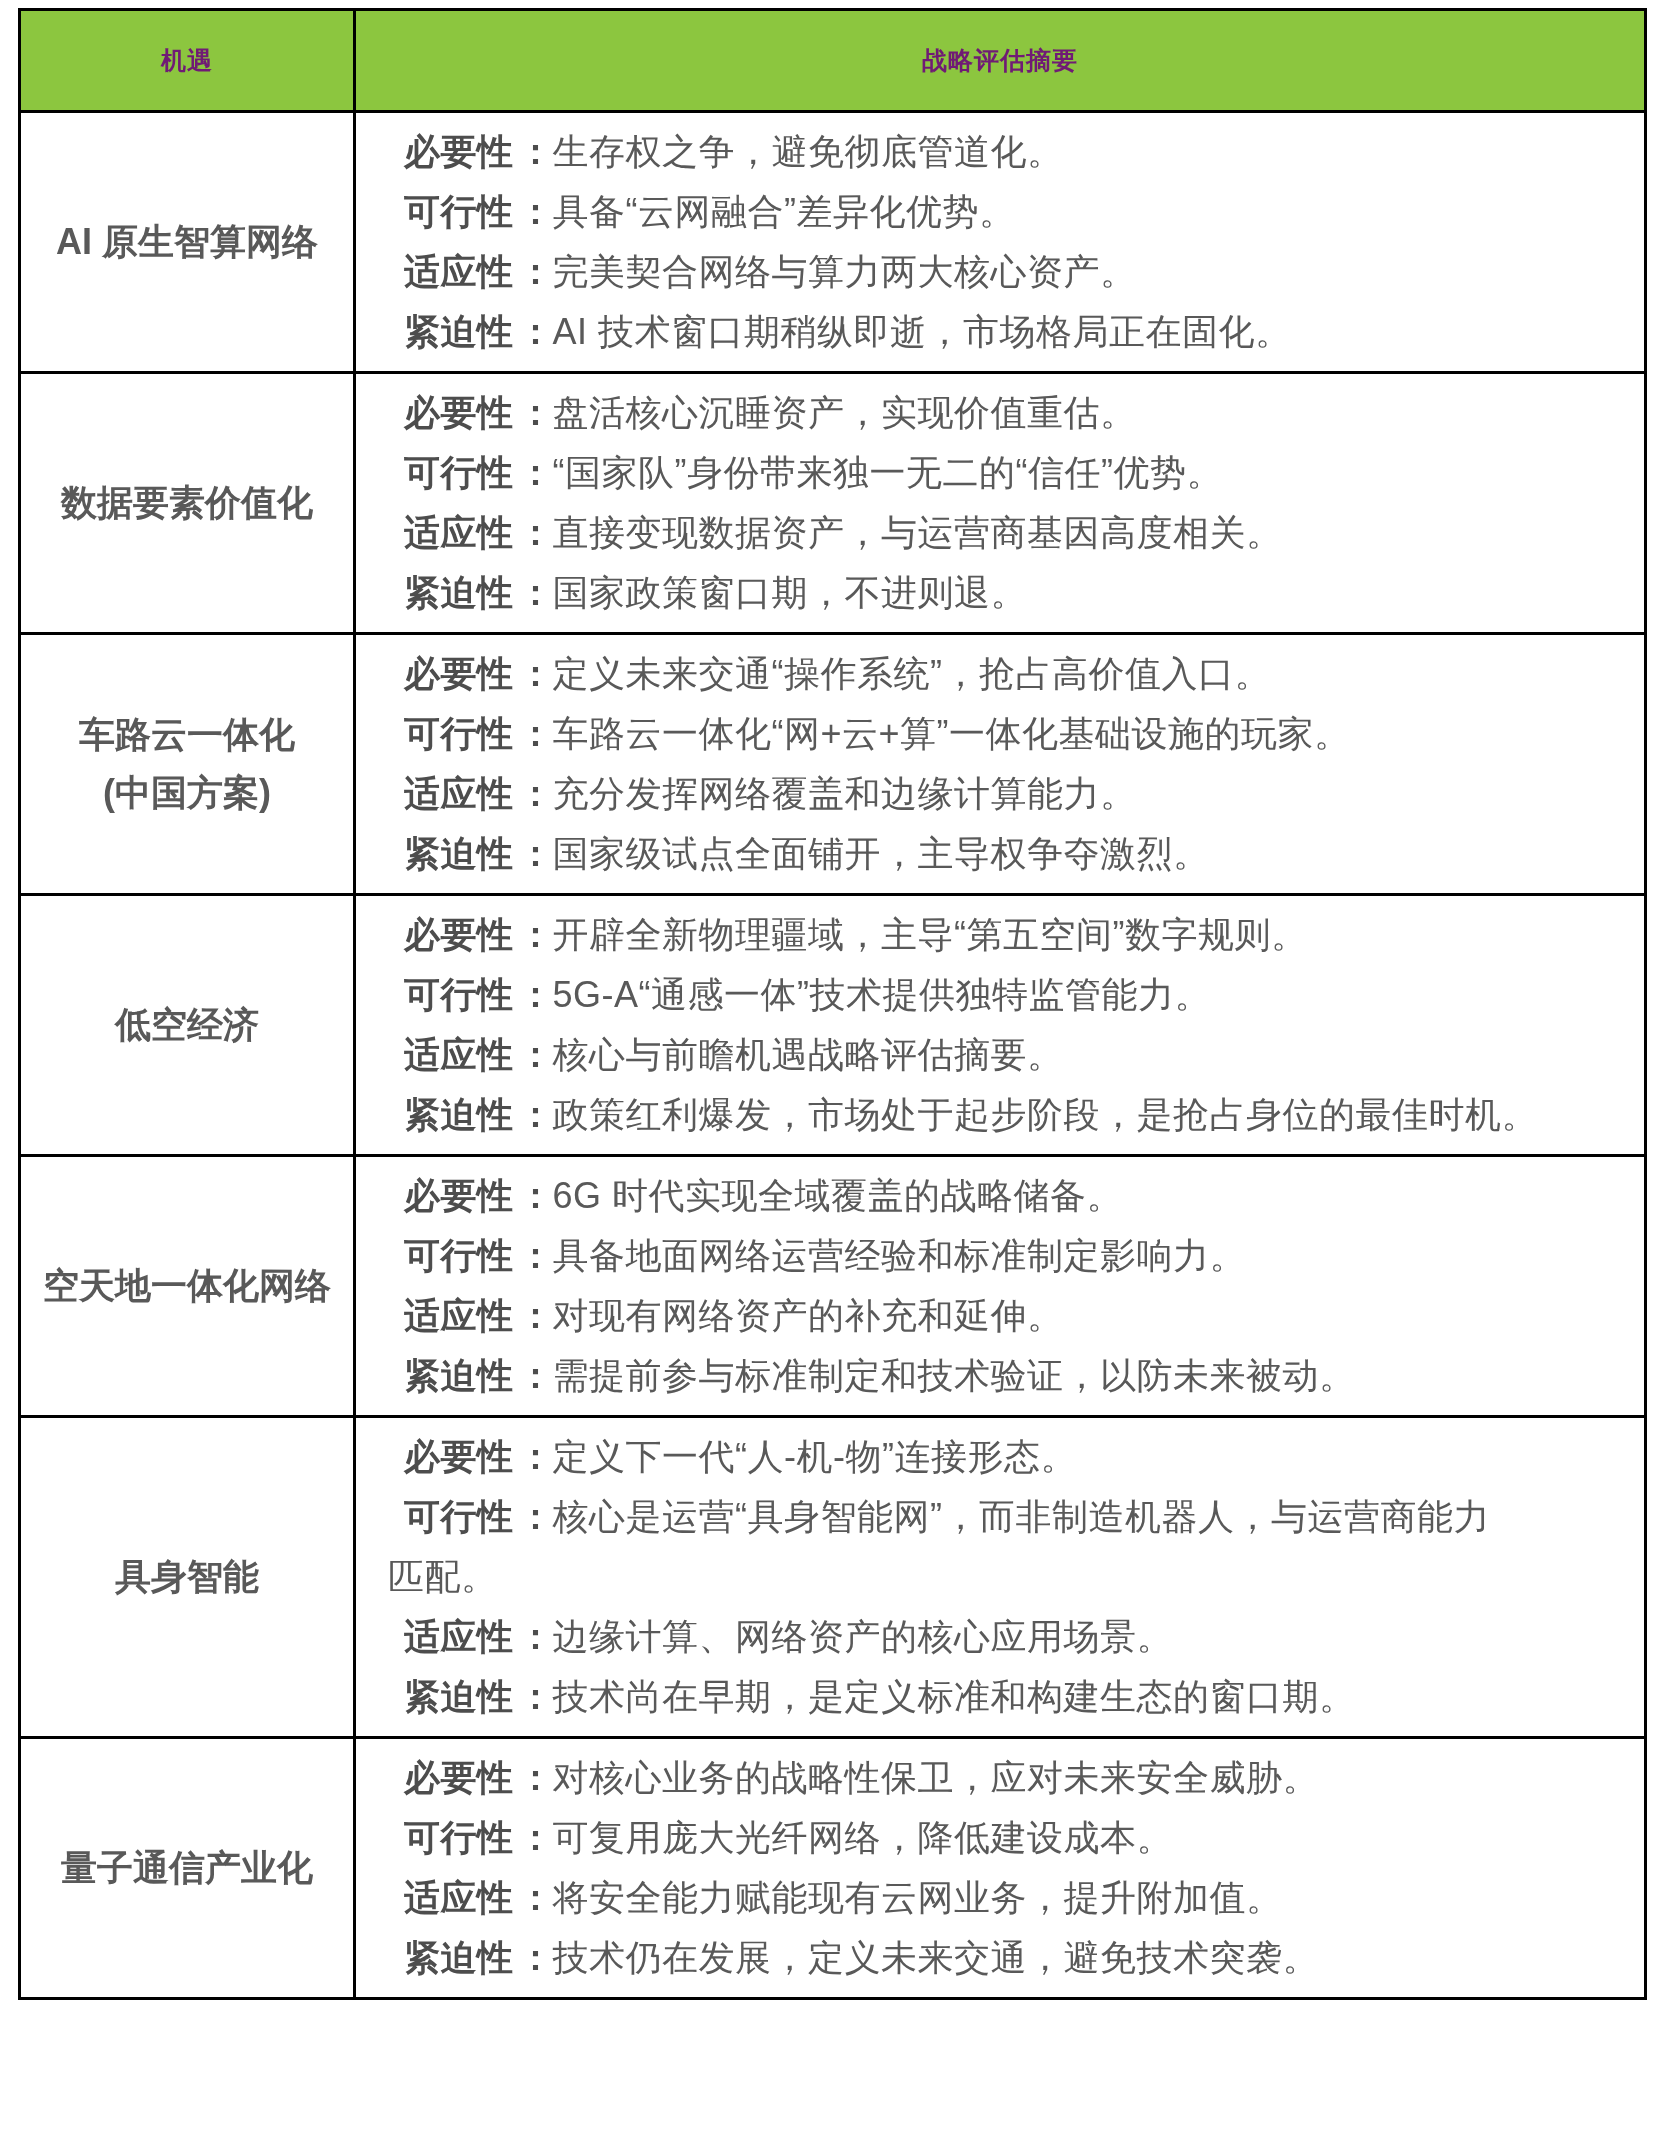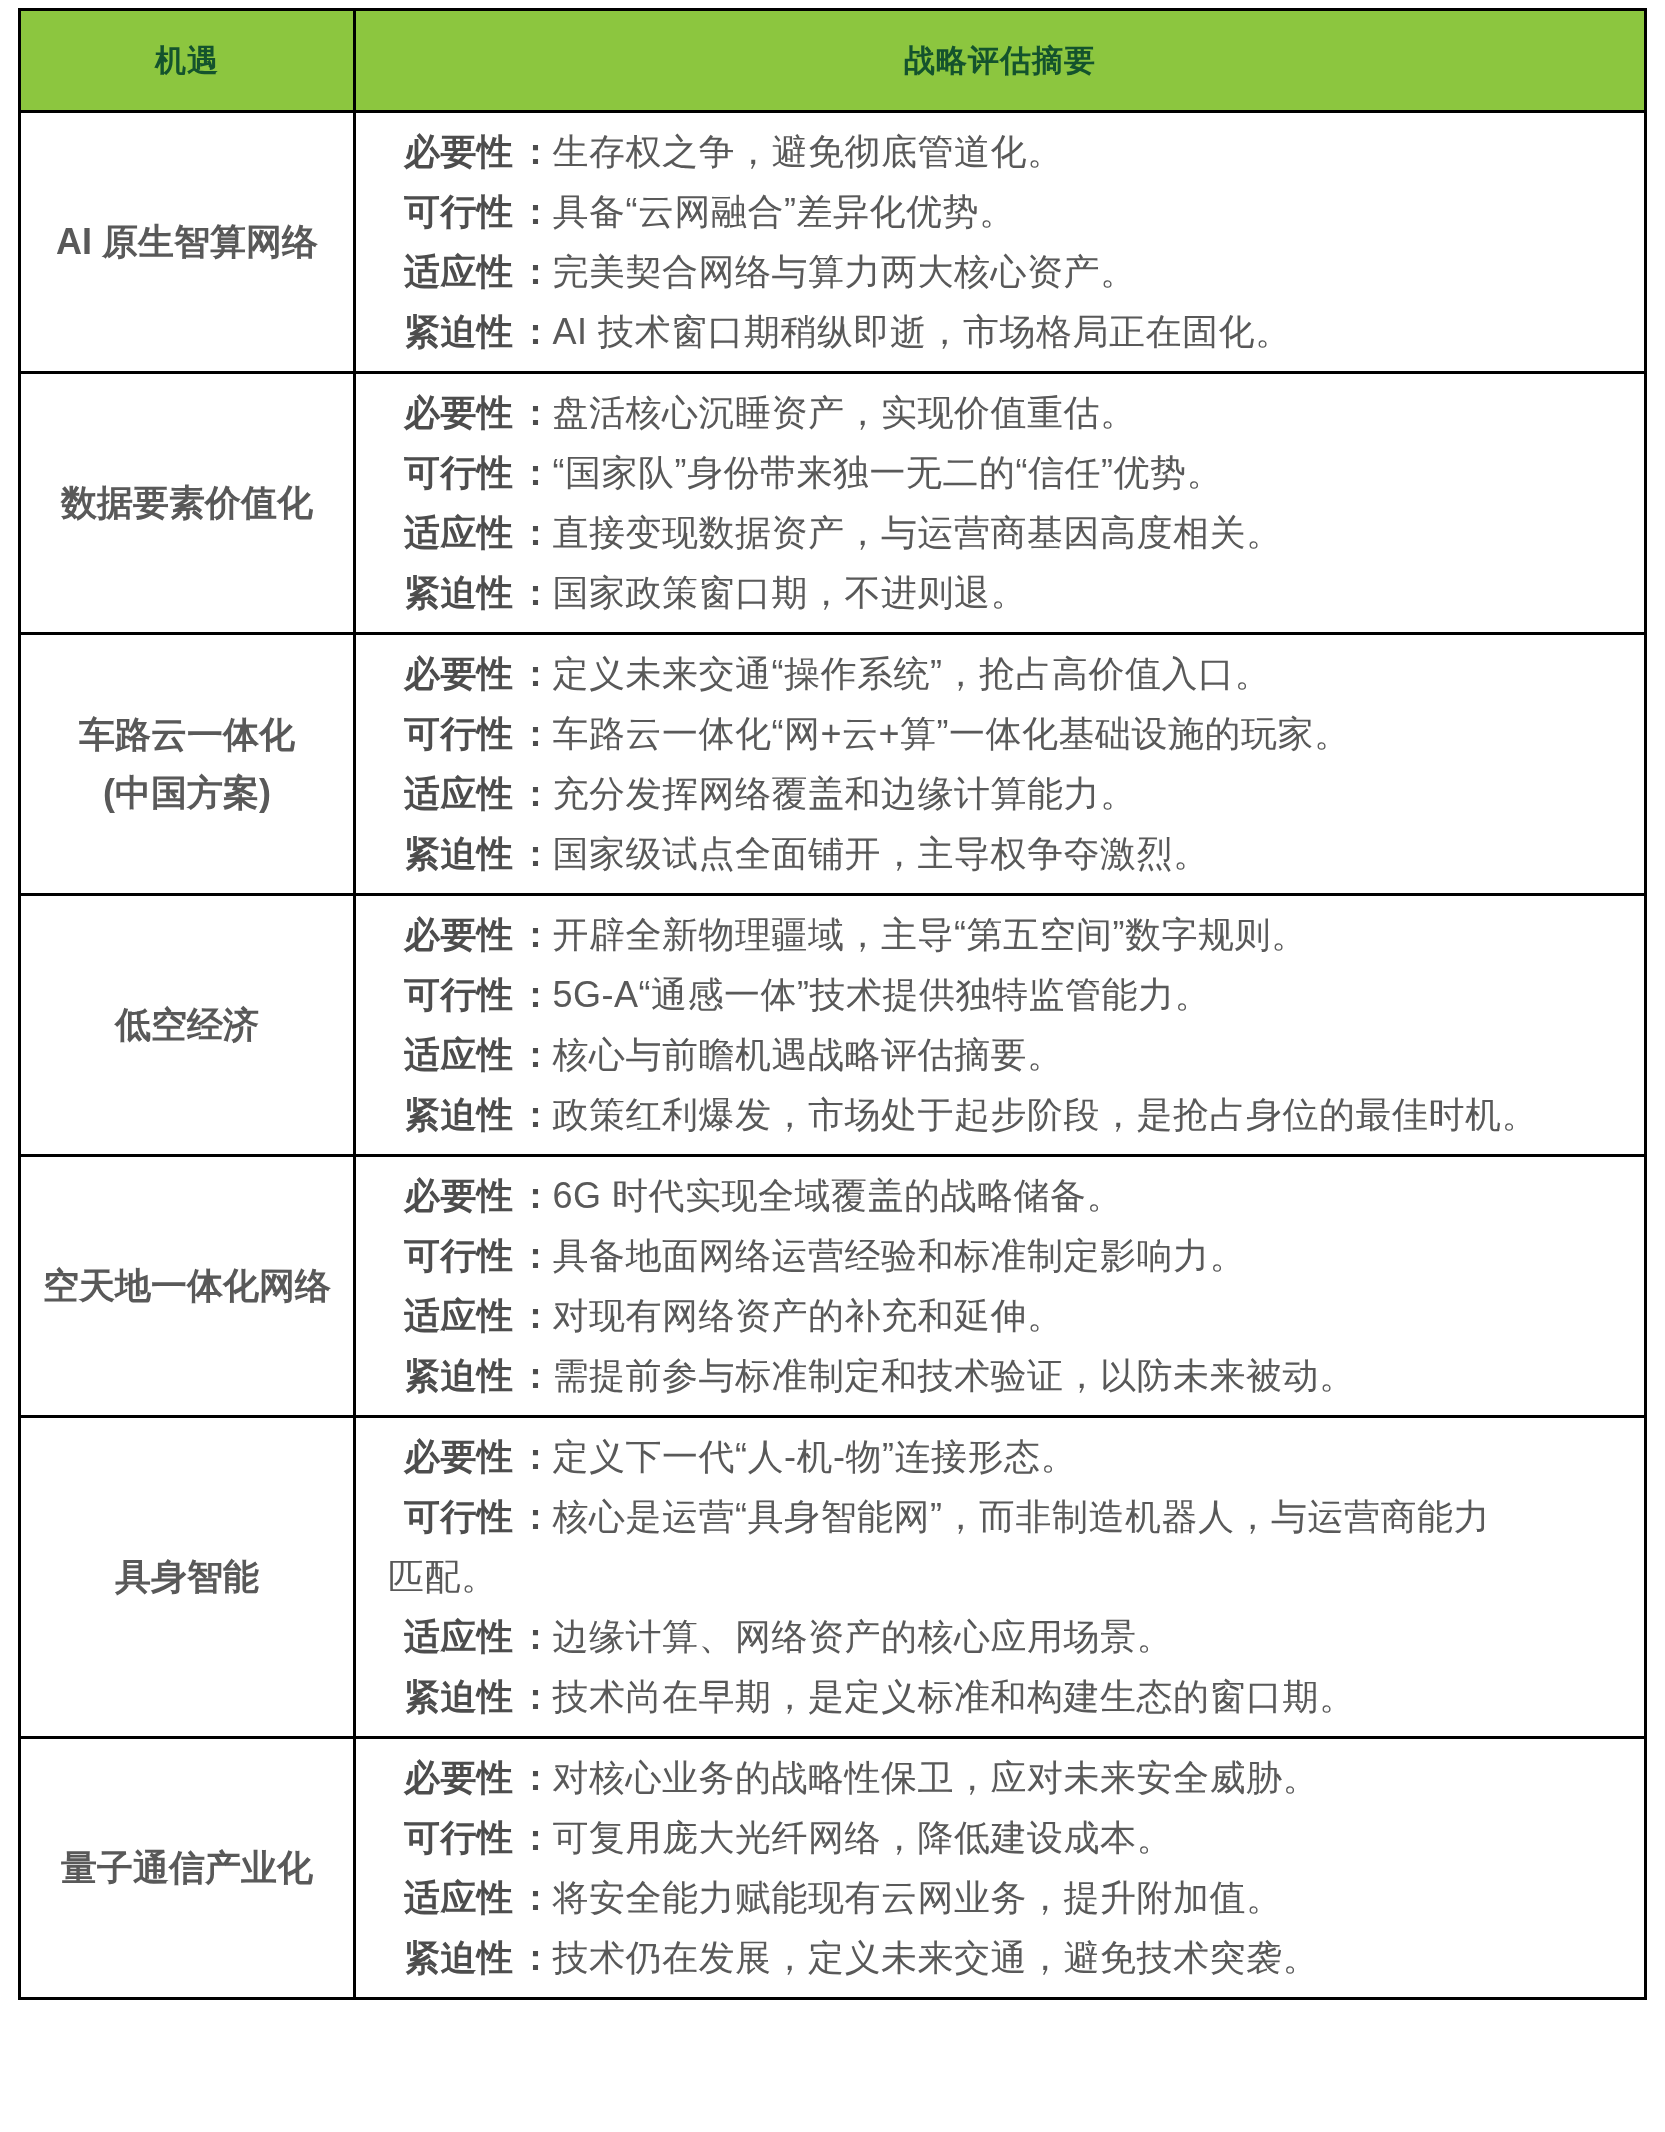--- a/index.html
+++ b/index.html
@@ -32,22 +32,22 @@
   }
   .strategy-table th,
   .strategy-table td {
     border: 3px solid #000000;
     box-sizing: border-box;
   }
   .col-opp { width: 335px; }
   thead th {
     height: 102px;
     background: #8CC63F;
-    color: #14532d;
-    font-size: 31px;
+    color: #701a75;
+    font-size: 25px;
     font-weight: bold;
     text-align: center;
     vertical-align: middle;
     letter-spacing: 1px;
   }
   td.opp-cell {
     text-align: center;
     vertical-align: middle;
     background: #ffffff;
     padding: 6px 10px;

